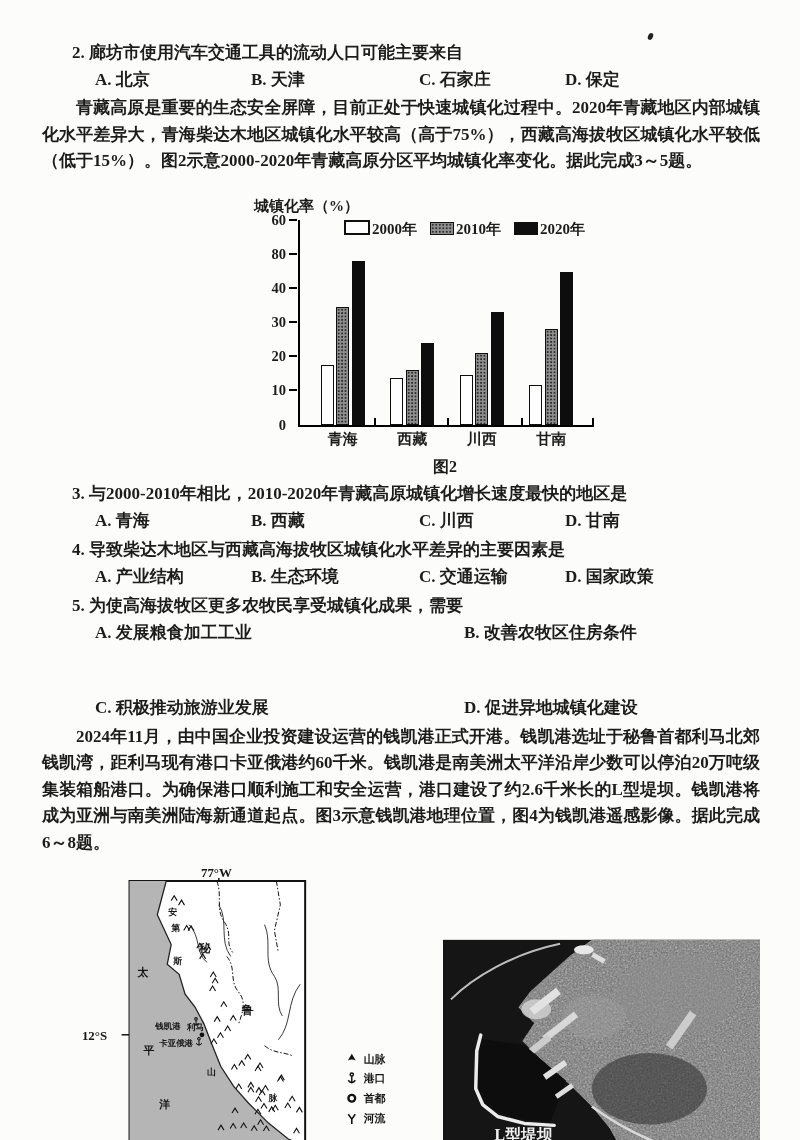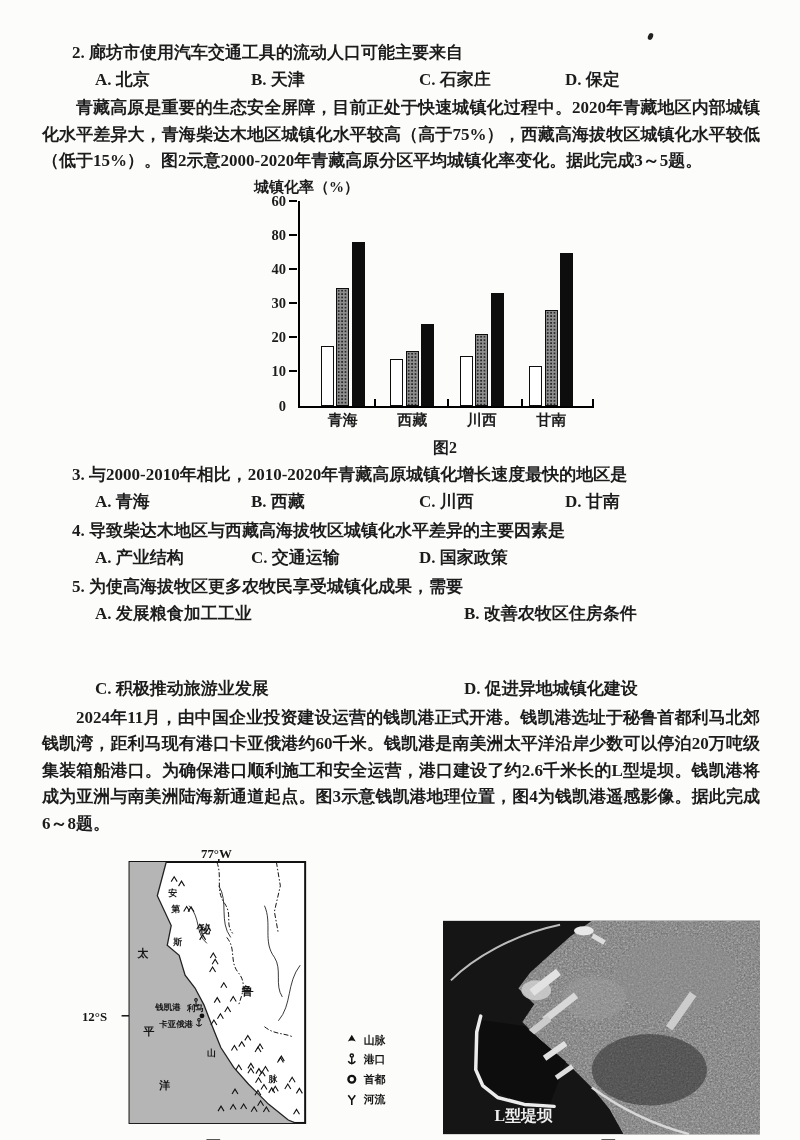--- a/index.html
+++ b/index.html
@@ -11,21 +11,21 @@
   }
   .ink-dot{position:absolute;left:648px;top:33px;width:5px;height:7px;background:#222;
     border-radius:60% 40% 55% 45%;transform:rotate(18deg);}
   .stem{font-size:17px;line-height:26px;padding-left:30px;}
   .options4{display:grid;grid-template-columns:156px 168px 146px 1fr;
     padding-left:53px;font-size:17px;line-height:27px;}
   .options2{display:grid;grid-template-columns:322px 1fr;
     padding-left:53px;font-size:17px;line-height:28px;gap:47px;}
   .passage{font-size:17px;line-height:26.5px;text-align:justify;text-indent:2em;margin:2px 0 0 0;}
   
-  .chart-wrap{position:relative;width:345px;margin:3px 0 0 212px;}
+  .chart-wrap{position:relative;width:345px;margin:22px 0 0 212px;}
   .chart-title{font-size:15px;font-weight:700;margin-left:0;}
   .plot{position:relative;margin:4px 0 0 44px;width:294px;height:205px;
     border-left:2.5px solid #000;border-bottom:2.5px solid #000;}
   .ytick{position:absolute;left:-11px;width:8px;height:2px;background:#000;}
   .ylabel{position:absolute;left:-42px;width:28px;text-align:right;font-size:14.5px;font-weight:700;}
   .xtick{position:absolute;bottom:0;width:2px;height:7px;background:#000;}
   .legend{position:absolute;top:0px;left:44px;display:flex;gap:13px;align-items:center;
     font-size:15px;font-weight:700;white-space:nowrap;}
   .legend .sw{display:inline-block;width:22px;height:11px;margin-right:2px;vertical-align:-1px;}
   .sw.white{background:#fff;border:2px solid #111;}
@@ -84,20 +84,25 @@
         <div class="ytick" style="bottom: 135.667px;"></div>
         <div class="ylabel" style="bottom: 127.667px;">40</div>
         <div class="ytick" style="bottom: 169.833px;"></div>
         <div class="ylabel" style="bottom: 161.833px;">80</div>
         <div class="ytick" style="bottom: 204px;"></div>
         <div class="ylabel" style="bottom: 196px;">60</div>
         <div class="xtick" style="left: 25%;"></div>
         <div class="xtick" style="left: 50%;"></div>
         <div class="xtick" style="left: 75%;"></div>
         <div class="xtick" style="left: 99.3%;"></div>
+        <div class="legend">
+          <span><span class="sw white"></span>2000年</span>
+          <span><span class="sw dotted"></span>2010年</span>
+          <span><span class="sw black"></span>2020年</span>
+        </div>
         <div class="bars-row">
           <div class="bar-group">
             <div class="bar white" style="height: 59.7917px;"></div>
             <div class="bar dotted" style="height: 117.875px;"></div>
             <div class="bar black" style="height: 164px;"></div>
             <div class="xlab">青海</div>
           </div>
           <div class="bar-group">
             <div class="bar white" style="height: 46.125px;"></div>
             <div class="bar dotted" style="height: 54.6667px;"></div>
@@ -127,20 +132,21 @@
       <span>A. 青海</span>
       <span>B. 西藏</span>
       <span>C. 川西</span>
       <span>D. 甘南</span>
     </div>
   </section>
   <section class="qblock">
     <div class="stem">4. 导致柴达木地区与西藏高海拔牧区城镇化水平差异的主要因素是</div>
     <div class="options4">
       <span>A. 产业结构</span>
+      <span>B. 生态环境</span>
       <span>C. 交通运输</span>
       <span>D. 国家政策</span>
     </div>
   </section>
   <section class="qblock">
     <div class="stem">5. 为使高海拔牧区更多农牧民享受城镇化成果，需要</div>
     <div class="options2">
       <span>A. 发展粮食加工工业</span>
       <span>B. 改善农牧区住房条件</span>
       <span>C. 积极推动旅游业发展</span>

